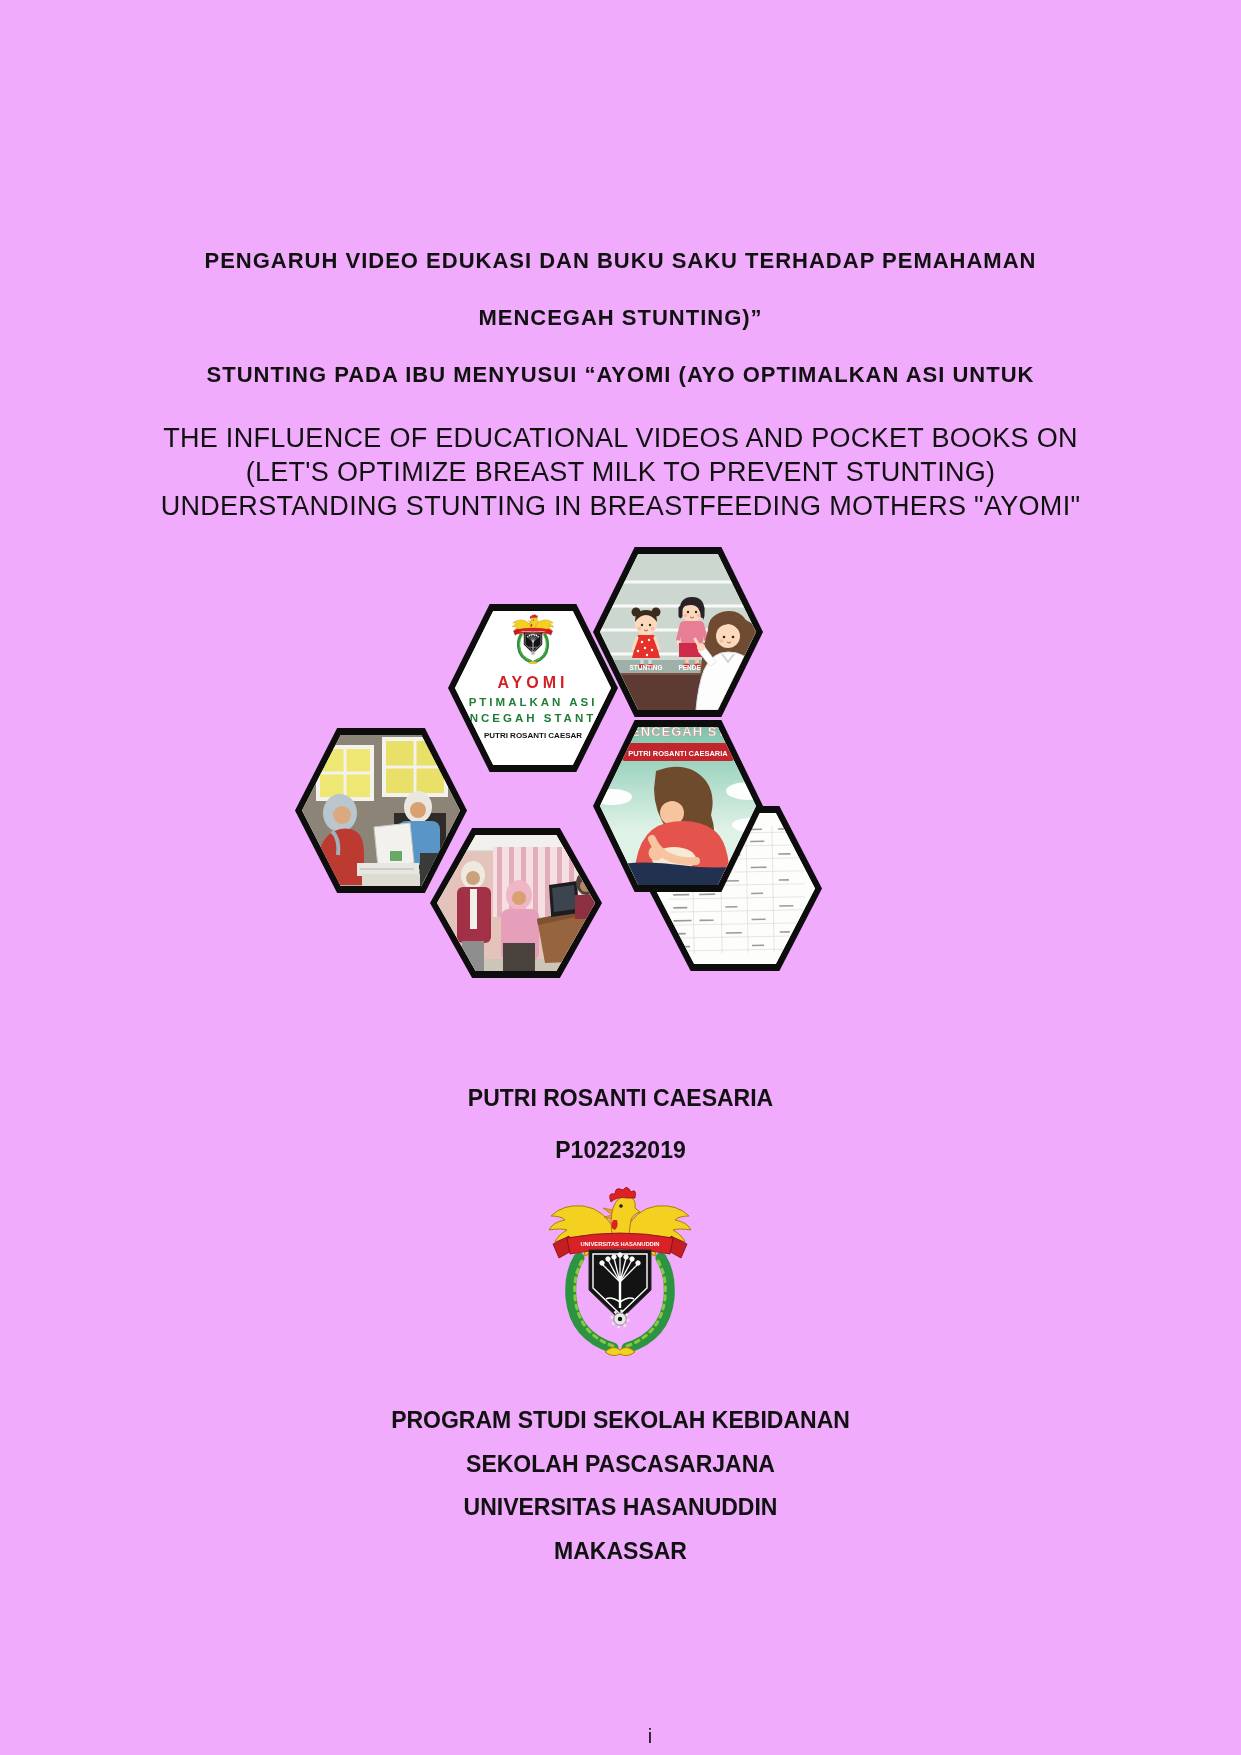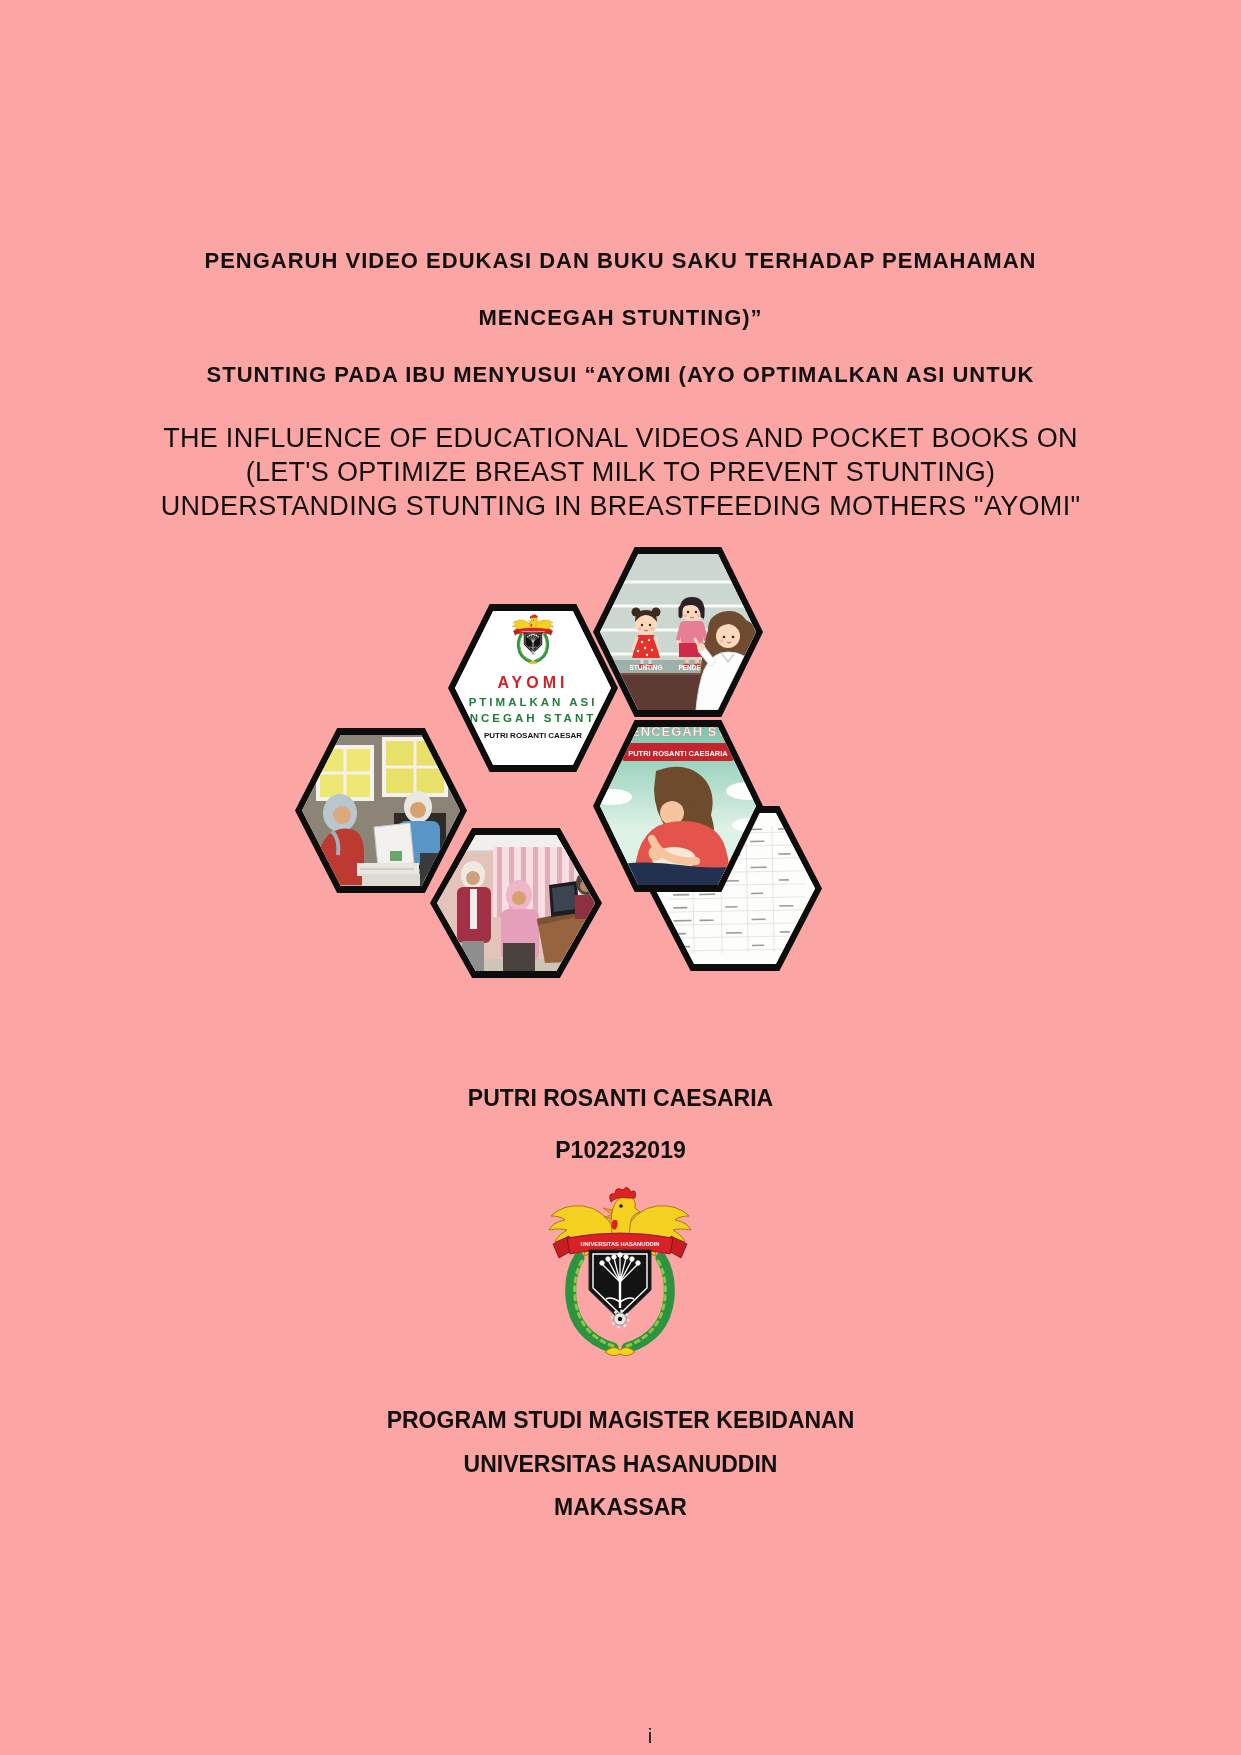--- a/index.html
+++ b/index.html
@@ -1,17 +1,17 @@
 <!DOCTYPE html>
 <html><head>
 <meta charset="utf-8">
 <style>
   html,body{margin:0;padding:0;background:#e8e8e8;}
   .page{
-    position:relative;width:1241px;height:1755px;margin:0 auto;background:#fca5a5;
+    position:relative;width:1241px;height:1755px;margin:0 auto;background:#f0abfc;
     font-family:"Liberation Sans","DejaVu Sans",sans-serif;color:#111;overflow:hidden;
   }
   .center-text{position:absolute;left:0;width:1241px;text-align:center;}
   .title-id{top:232px;font-size:22px;font-weight:bold;letter-spacing:1px;line-height:57px;}
   .title-en{top:421px;font-size:27px;font-weight:normal;letter-spacing:.3px;line-height:34px;}
   .author-name{top:1085px;font-size:23px;font-weight:bold;}
   .author-id{top:1137px;font-size:23px;font-weight:bold;}
   .institution{top:1399px;font-size:23px;font-weight:bold;line-height:43.5px;}
   .page-number{top:1725px;font-size:20px;font-weight:normal;left:340px;width:620px;}
   
@@ -382,19 +382,20 @@
   </div>
 
   <div class="center-text author-name">PUTRI ROSANTI CAESARIA</div>
   <div class="center-text author-id">P102232019</div>
 
   <svg class="logo-big" viewBox="0 0 150 180">
     <use href="#unhas" width="150" height="180"></use>
   </svg>
 
   <div class="center-text institution">
-    <div>PROGRAM STUDI MAGISTER KEBIDANAN</div>
+    <div>PROGRAM STUDI SEKOLAH KEBIDANAN</div>
+    <div>SEKOLAH PASCASARJANA</div>
     <div>UNIVERSITAS HASANUDDIN</div>
     <div>MAKASSAR</div>
   </div>
 
   <div class="center-text page-number">i</div>
 </div>
 
 </body></html>

